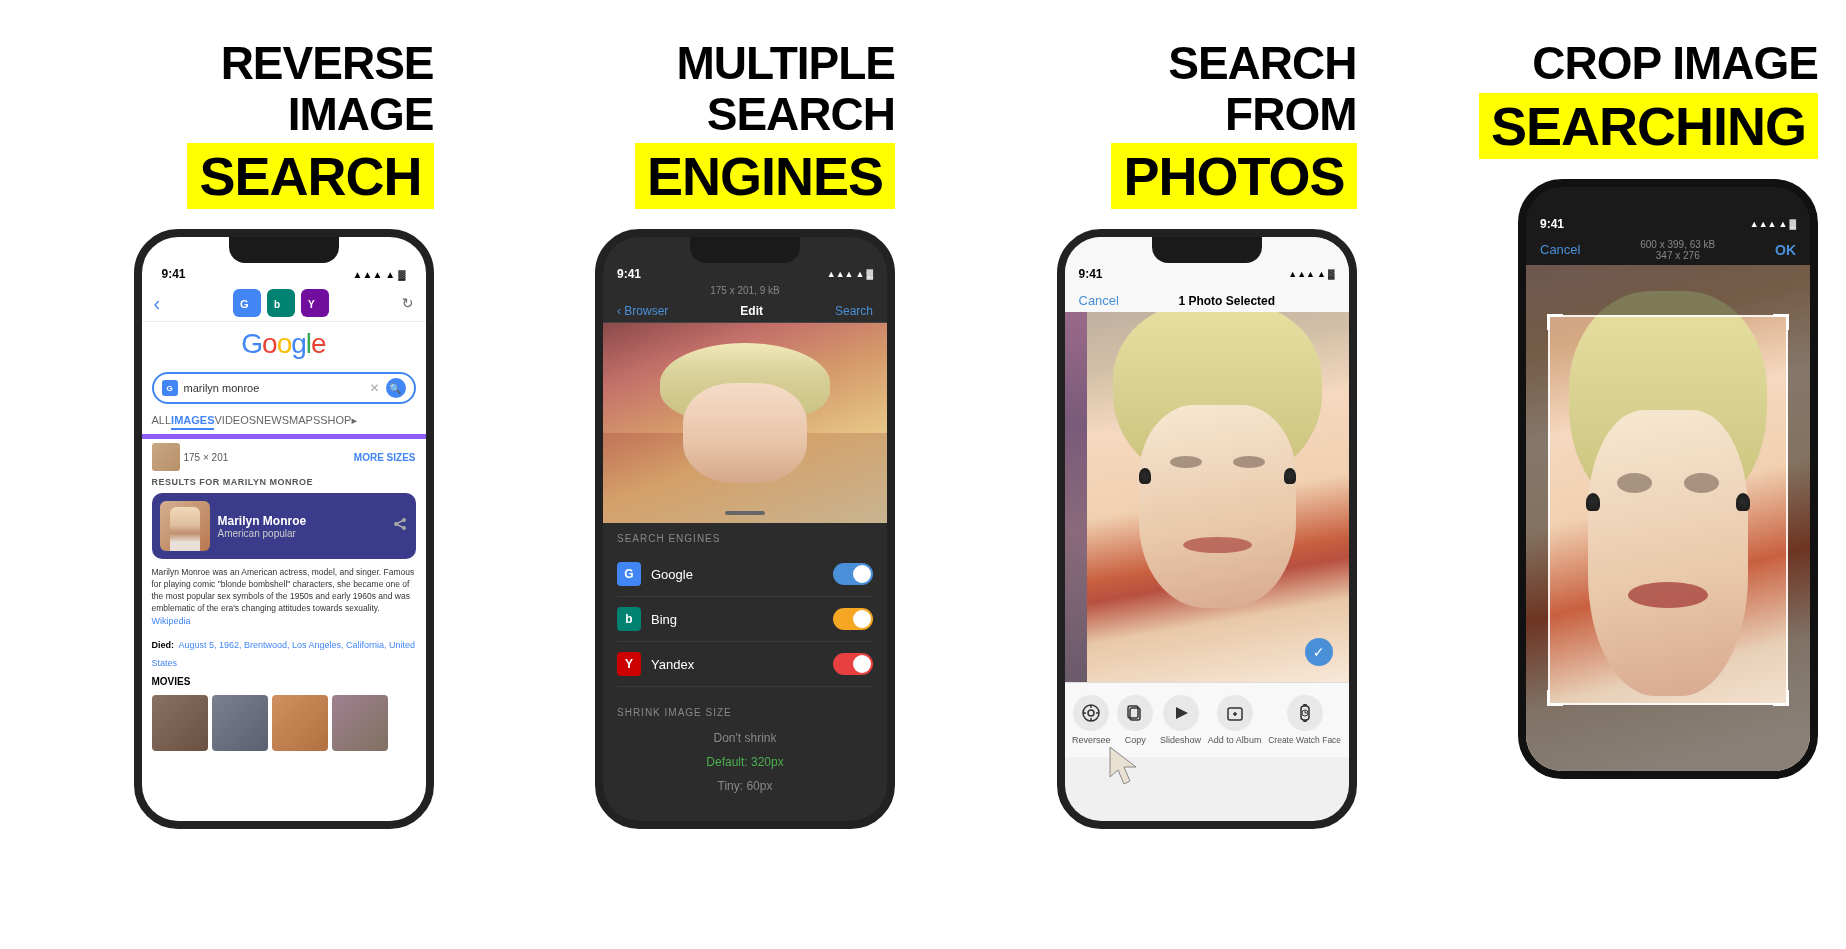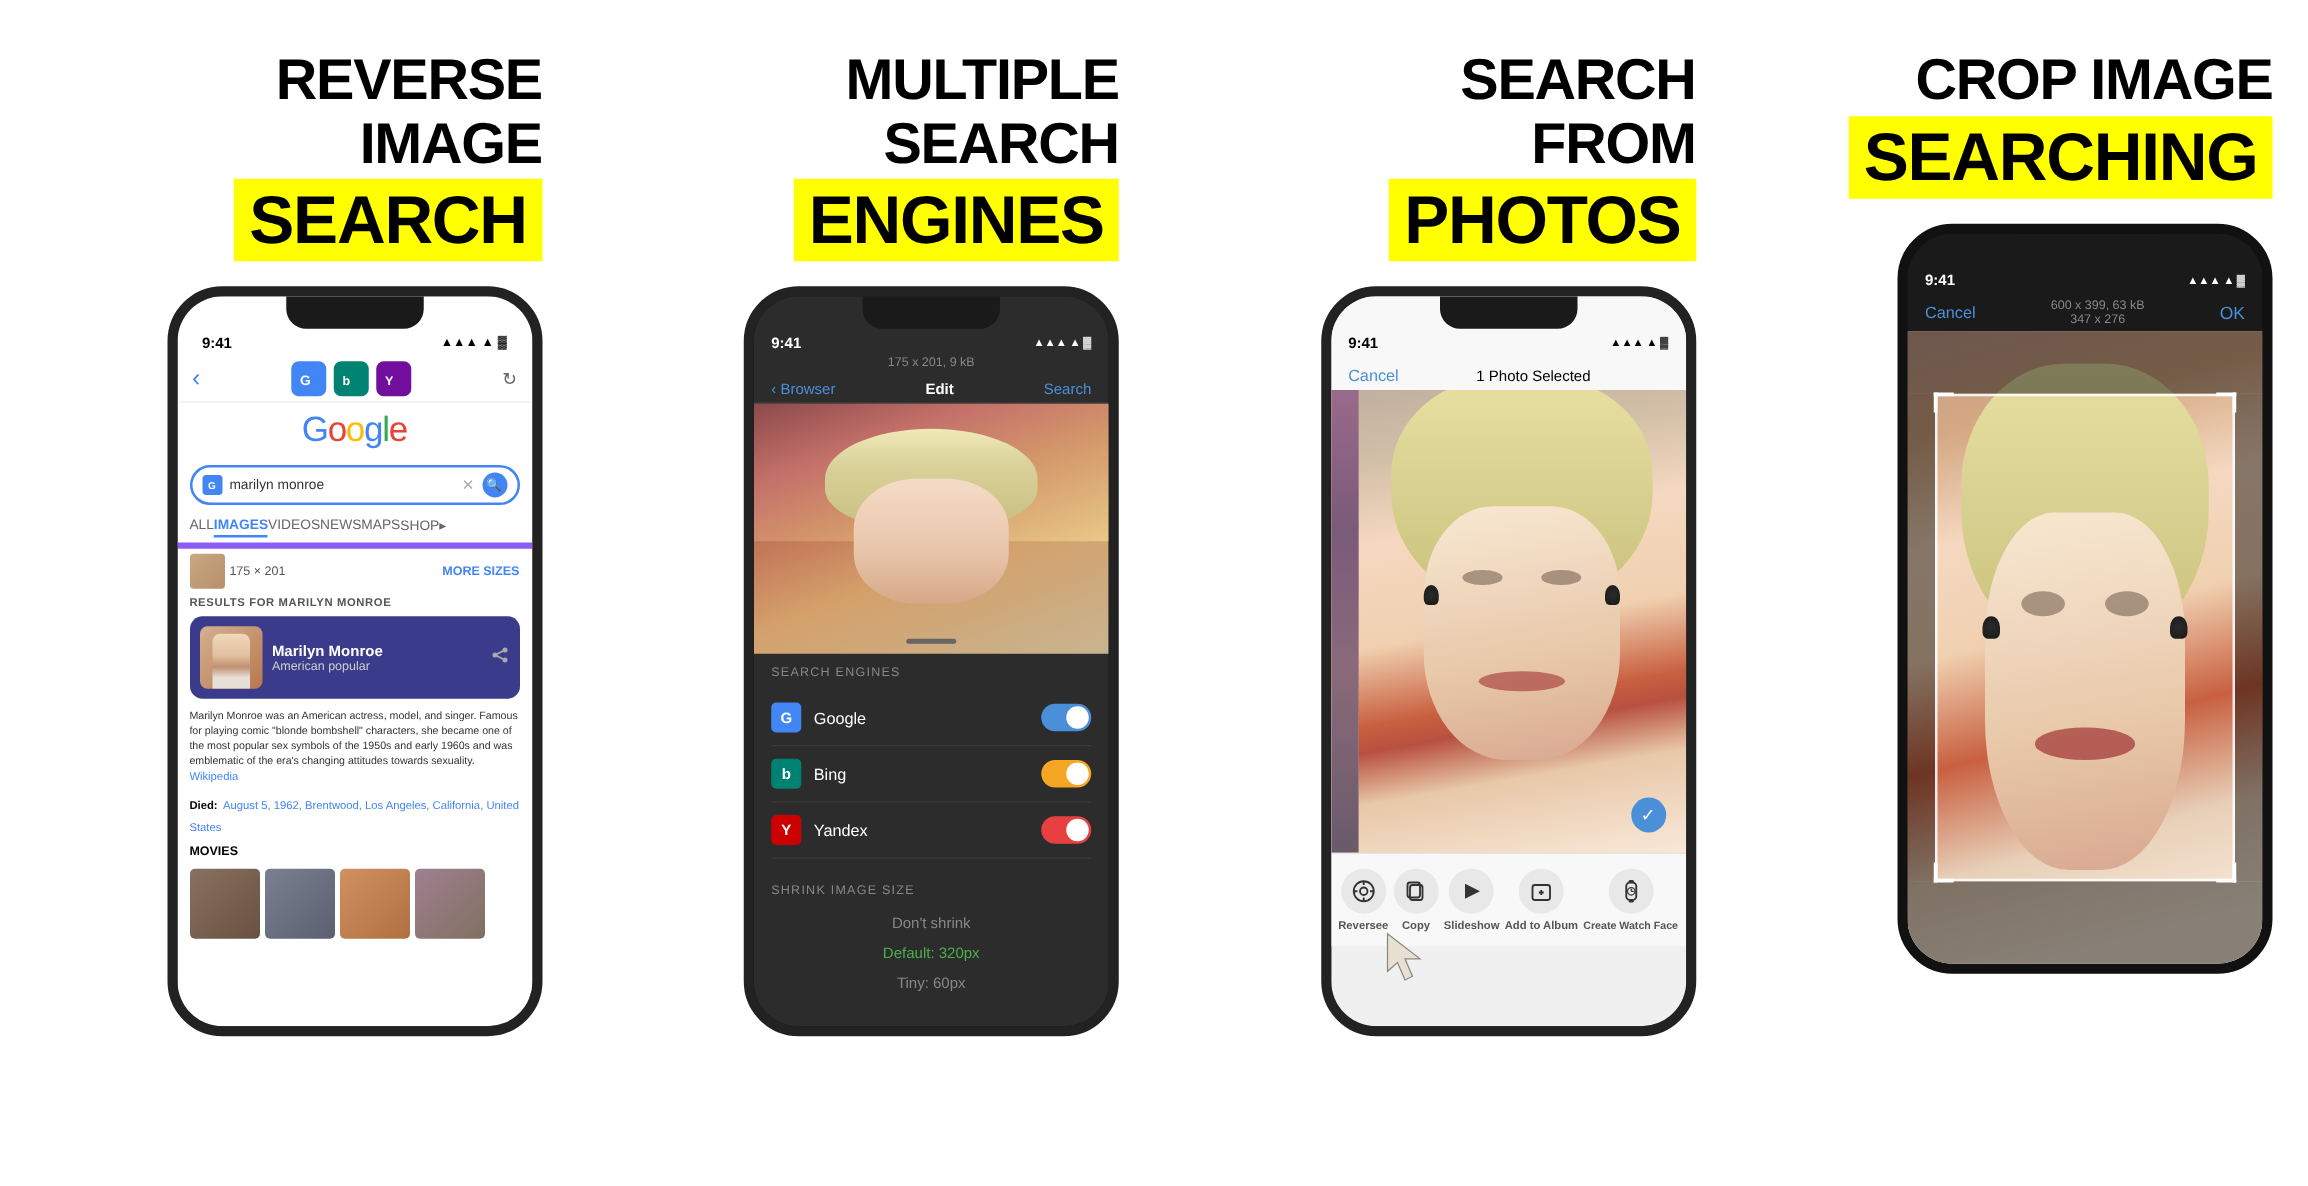--- a/index.html
+++ b/index.html
@@ -329,21 +329,20 @@
       border-top: 1px solid #ddd;
     }
 
     .action-item {
       display: flex;
       flex-direction: column;
       align-items: center;
       gap: 4px;
       font-size: 9px;
       color: #333;
-      font-weight: bold;
     }
 
     .action-icon {
       width: 36px;
       height: 36px;
       border-radius: 50%;
       background: #e8e8e8;
       display: flex;
       align-items: center;
       justify-content: center;
@@ -625,21 +624,21 @@
         <span class="status-time">9:41</span>
         <div style="display:flex;gap:2px;align-items:center;">
           <span style="font-size:9px;">▲▲▲</span>
           <span style="font-size:9px;">▲</span>
           <span style="font-size:9px;">▓</span>
         </div>
       </div>
 
       <div class="phone3-header">
         <span style="color:#4a90d9;font-size:13px;">Cancel</span>
-        <span style="font-size:12px;font-weight:400;color:#000;">1 Photo Selected</span>
+        <span style="font-size:12px;font-weight:700;color:#000;">1 Photo Selected</span>
         <span style="font-size:13px;color:#fff;">     </span>
       </div>
 
       <div class="photo-large" style="position:relative;">
 
         <div class="photo-strip-left"></div>
 
         <div style="position:absolute;left:22px;top:0;right:0;bottom:0;background:linear-gradient(170deg,#c0b0a0 0%,#d4c0a8 15%,#f5d8c0 30%,#f0d0b0 50%,#c86040 65%,#b85040 70%,#e8c8a8 80%,#f8e8d8 100%);overflow:hidden;">
 
           <div style="position:absolute;top:-10px;left:10%;right:10%;height:50%;background:linear-gradient(180deg,#e8e0a0 0%,#d8d090 50%,#c8c078 100%);border-radius:50% 50% 60% 60%;"></div>
@@ -740,21 +739,21 @@
           <span style="color:#fff;font-size:9px;">▓</span>
         </div>
       </div>
 
       <div style="display:flex;justify-content:space-between;align-items:center;padding:4px 14px 4px;">
         <span style="color:#4a90d9;font-size:13px;">Cancel</span>
         <div style="text-align:center;">
           <div style="color:#888;font-size:10px;">600 x 399, 63 kB</div>
           <div style="color:#888;font-size:10px;">347 x 276</div>
         </div>
-        <span style="color:#4a90d9;font-size:14px;font-weight:400;">OK</span>
+        <span style="color:#4a90d9;font-size:14px;font-weight:700;">OK</span>
       </div>
 
       <div class="crop-image-area">
 
         <div style="position:absolute;top:0;left:0;right:0;bottom:0;background:linear-gradient(165deg,#c8a090 0%,#d4a882 15%,#f5d8c0 30%,#f0d0b0 45%,#c86040 60%,#e8d0b8 75%,#f8e8d8 90%);">
 
           <div style="position:absolute;top:5%;left:15%;right:15%;height:45%;background:linear-gradient(180deg,#e8e0a0 0%,#d8d090 50%,#c8c078 100%);border-radius:50% 50% 60% 60%;"></div>
 
           <div style="position:absolute;top:28%;left:22%;right:22%;height:55%;background:linear-gradient(170deg,#f8e8d0 0%,#f0d8c0 30%,#e8c8a8 60%,#d8a890 100%);border-radius:35% 35% 42% 42%;">
             <div style="position:absolute;top:22%;left:18%;width:22%;height:7%;background:rgba(60,40,30,0.4);border-radius:50%;"></div>

